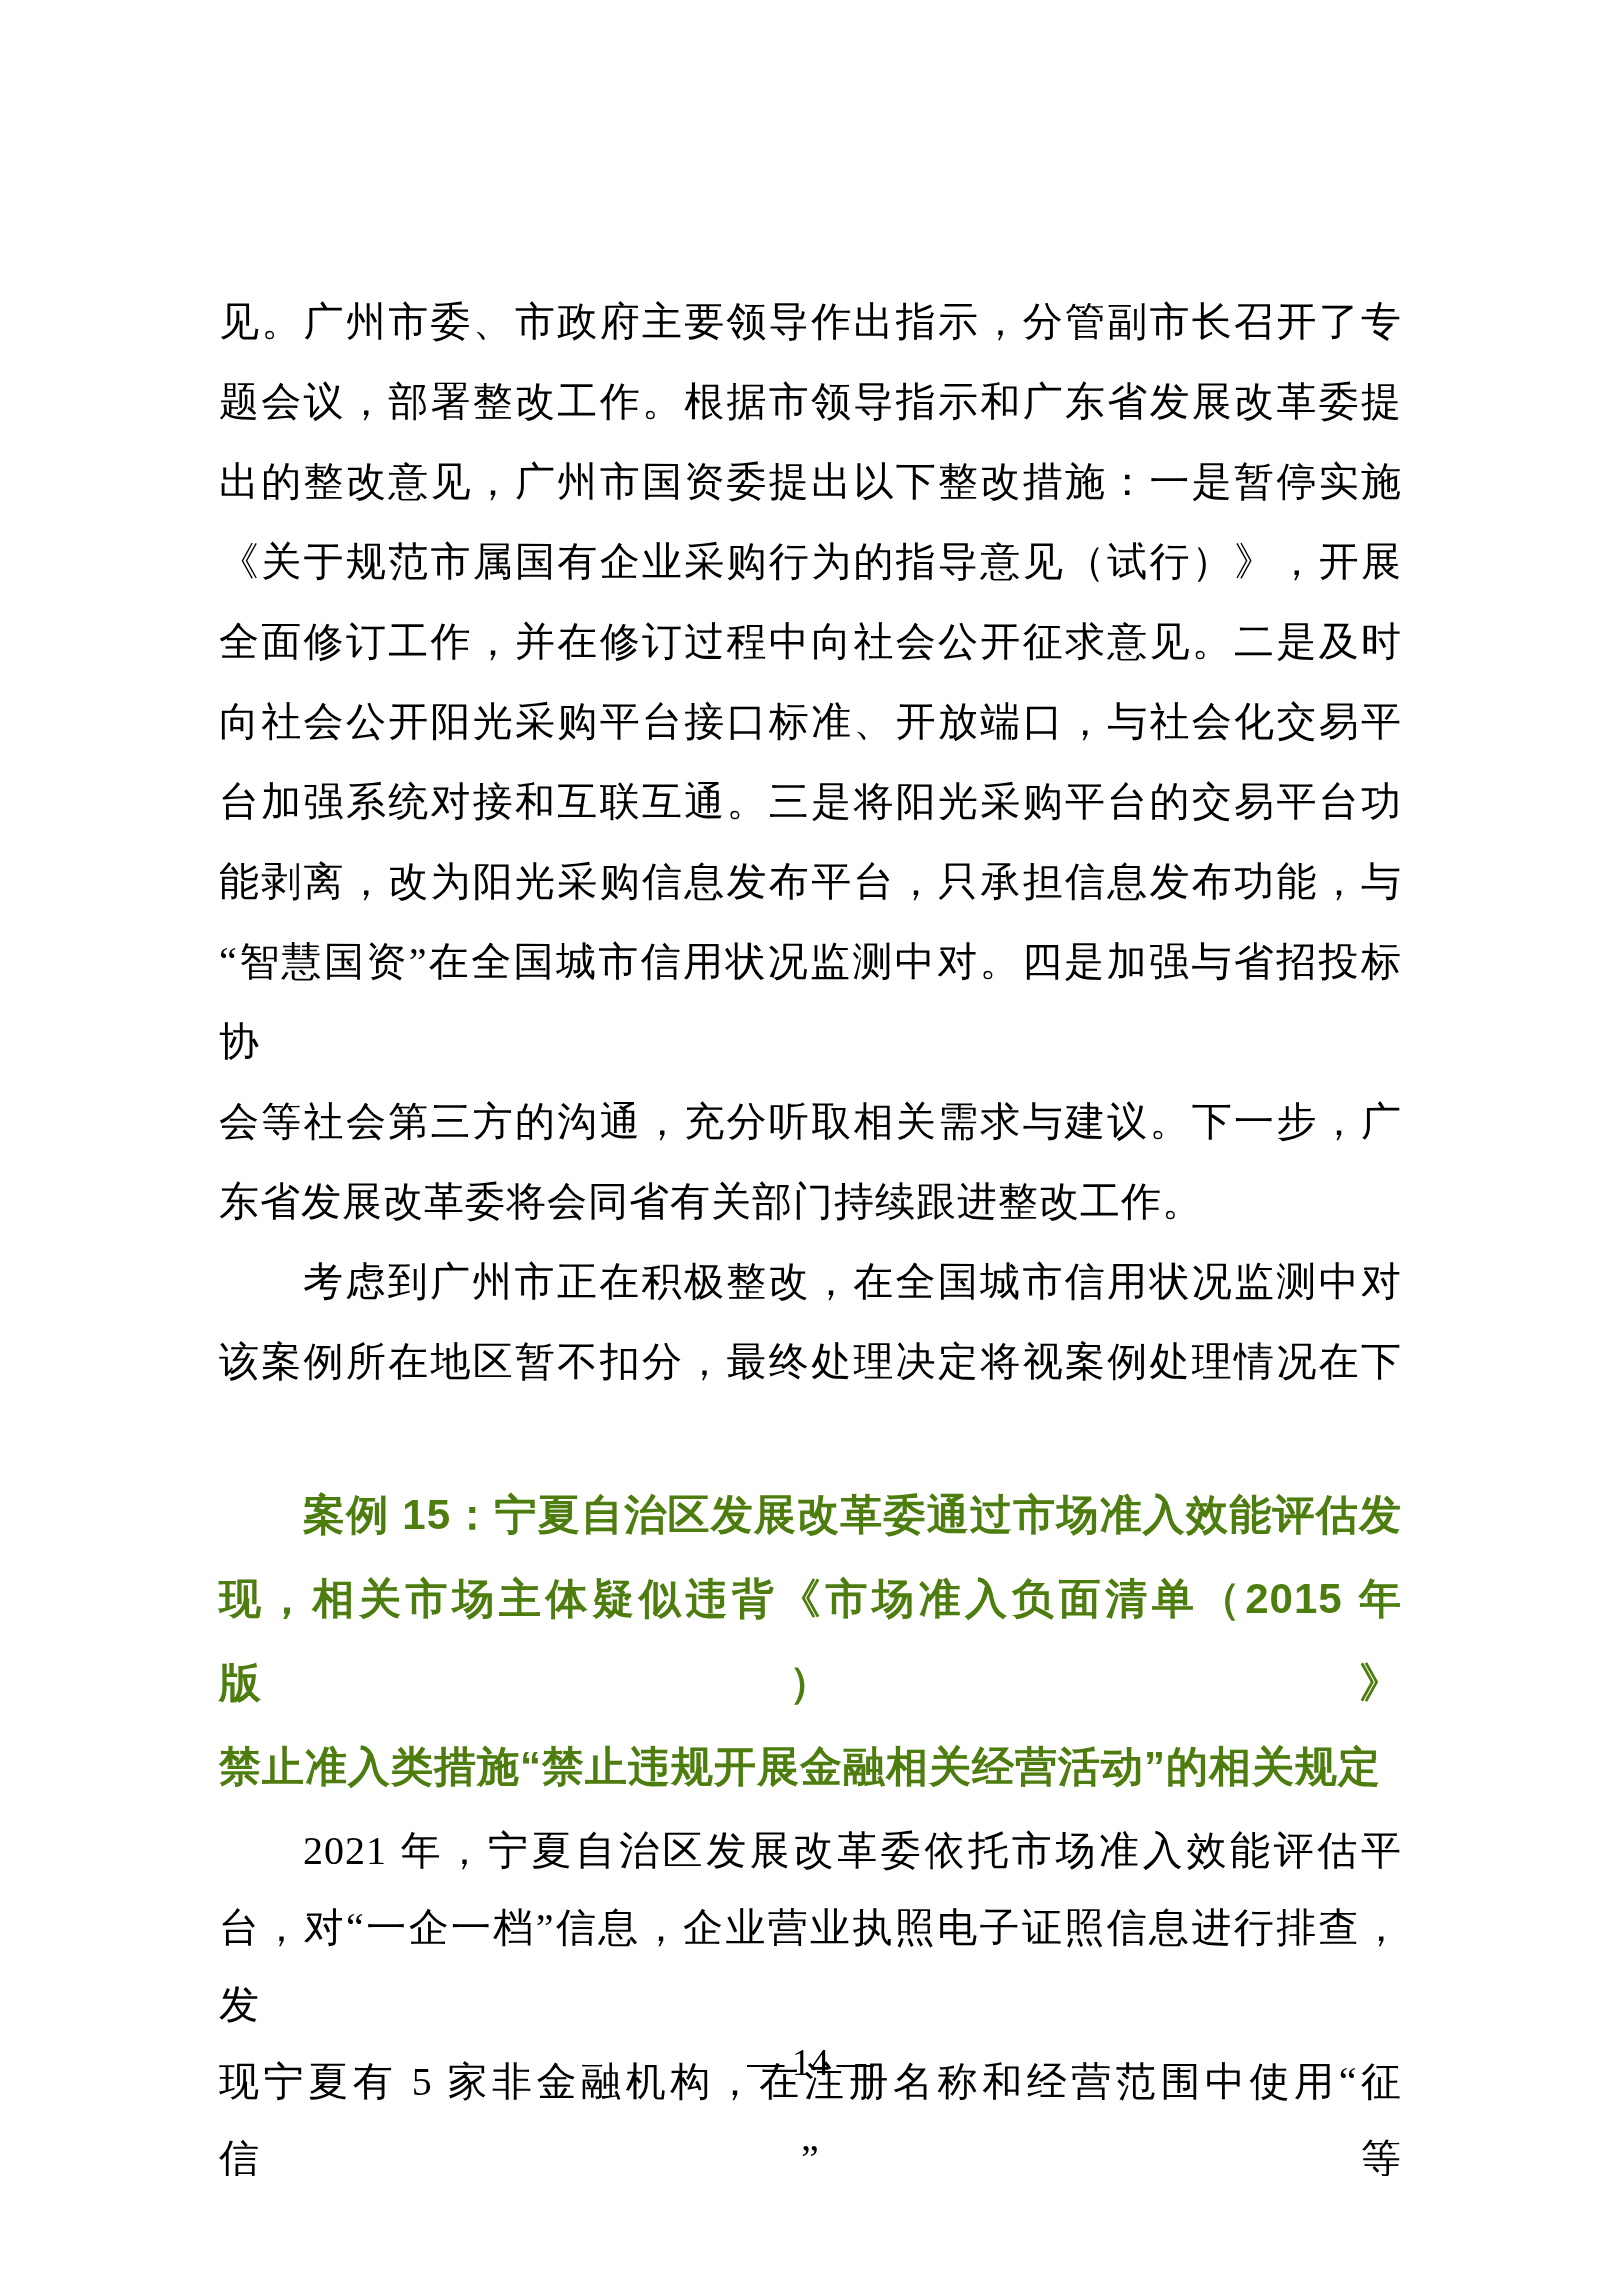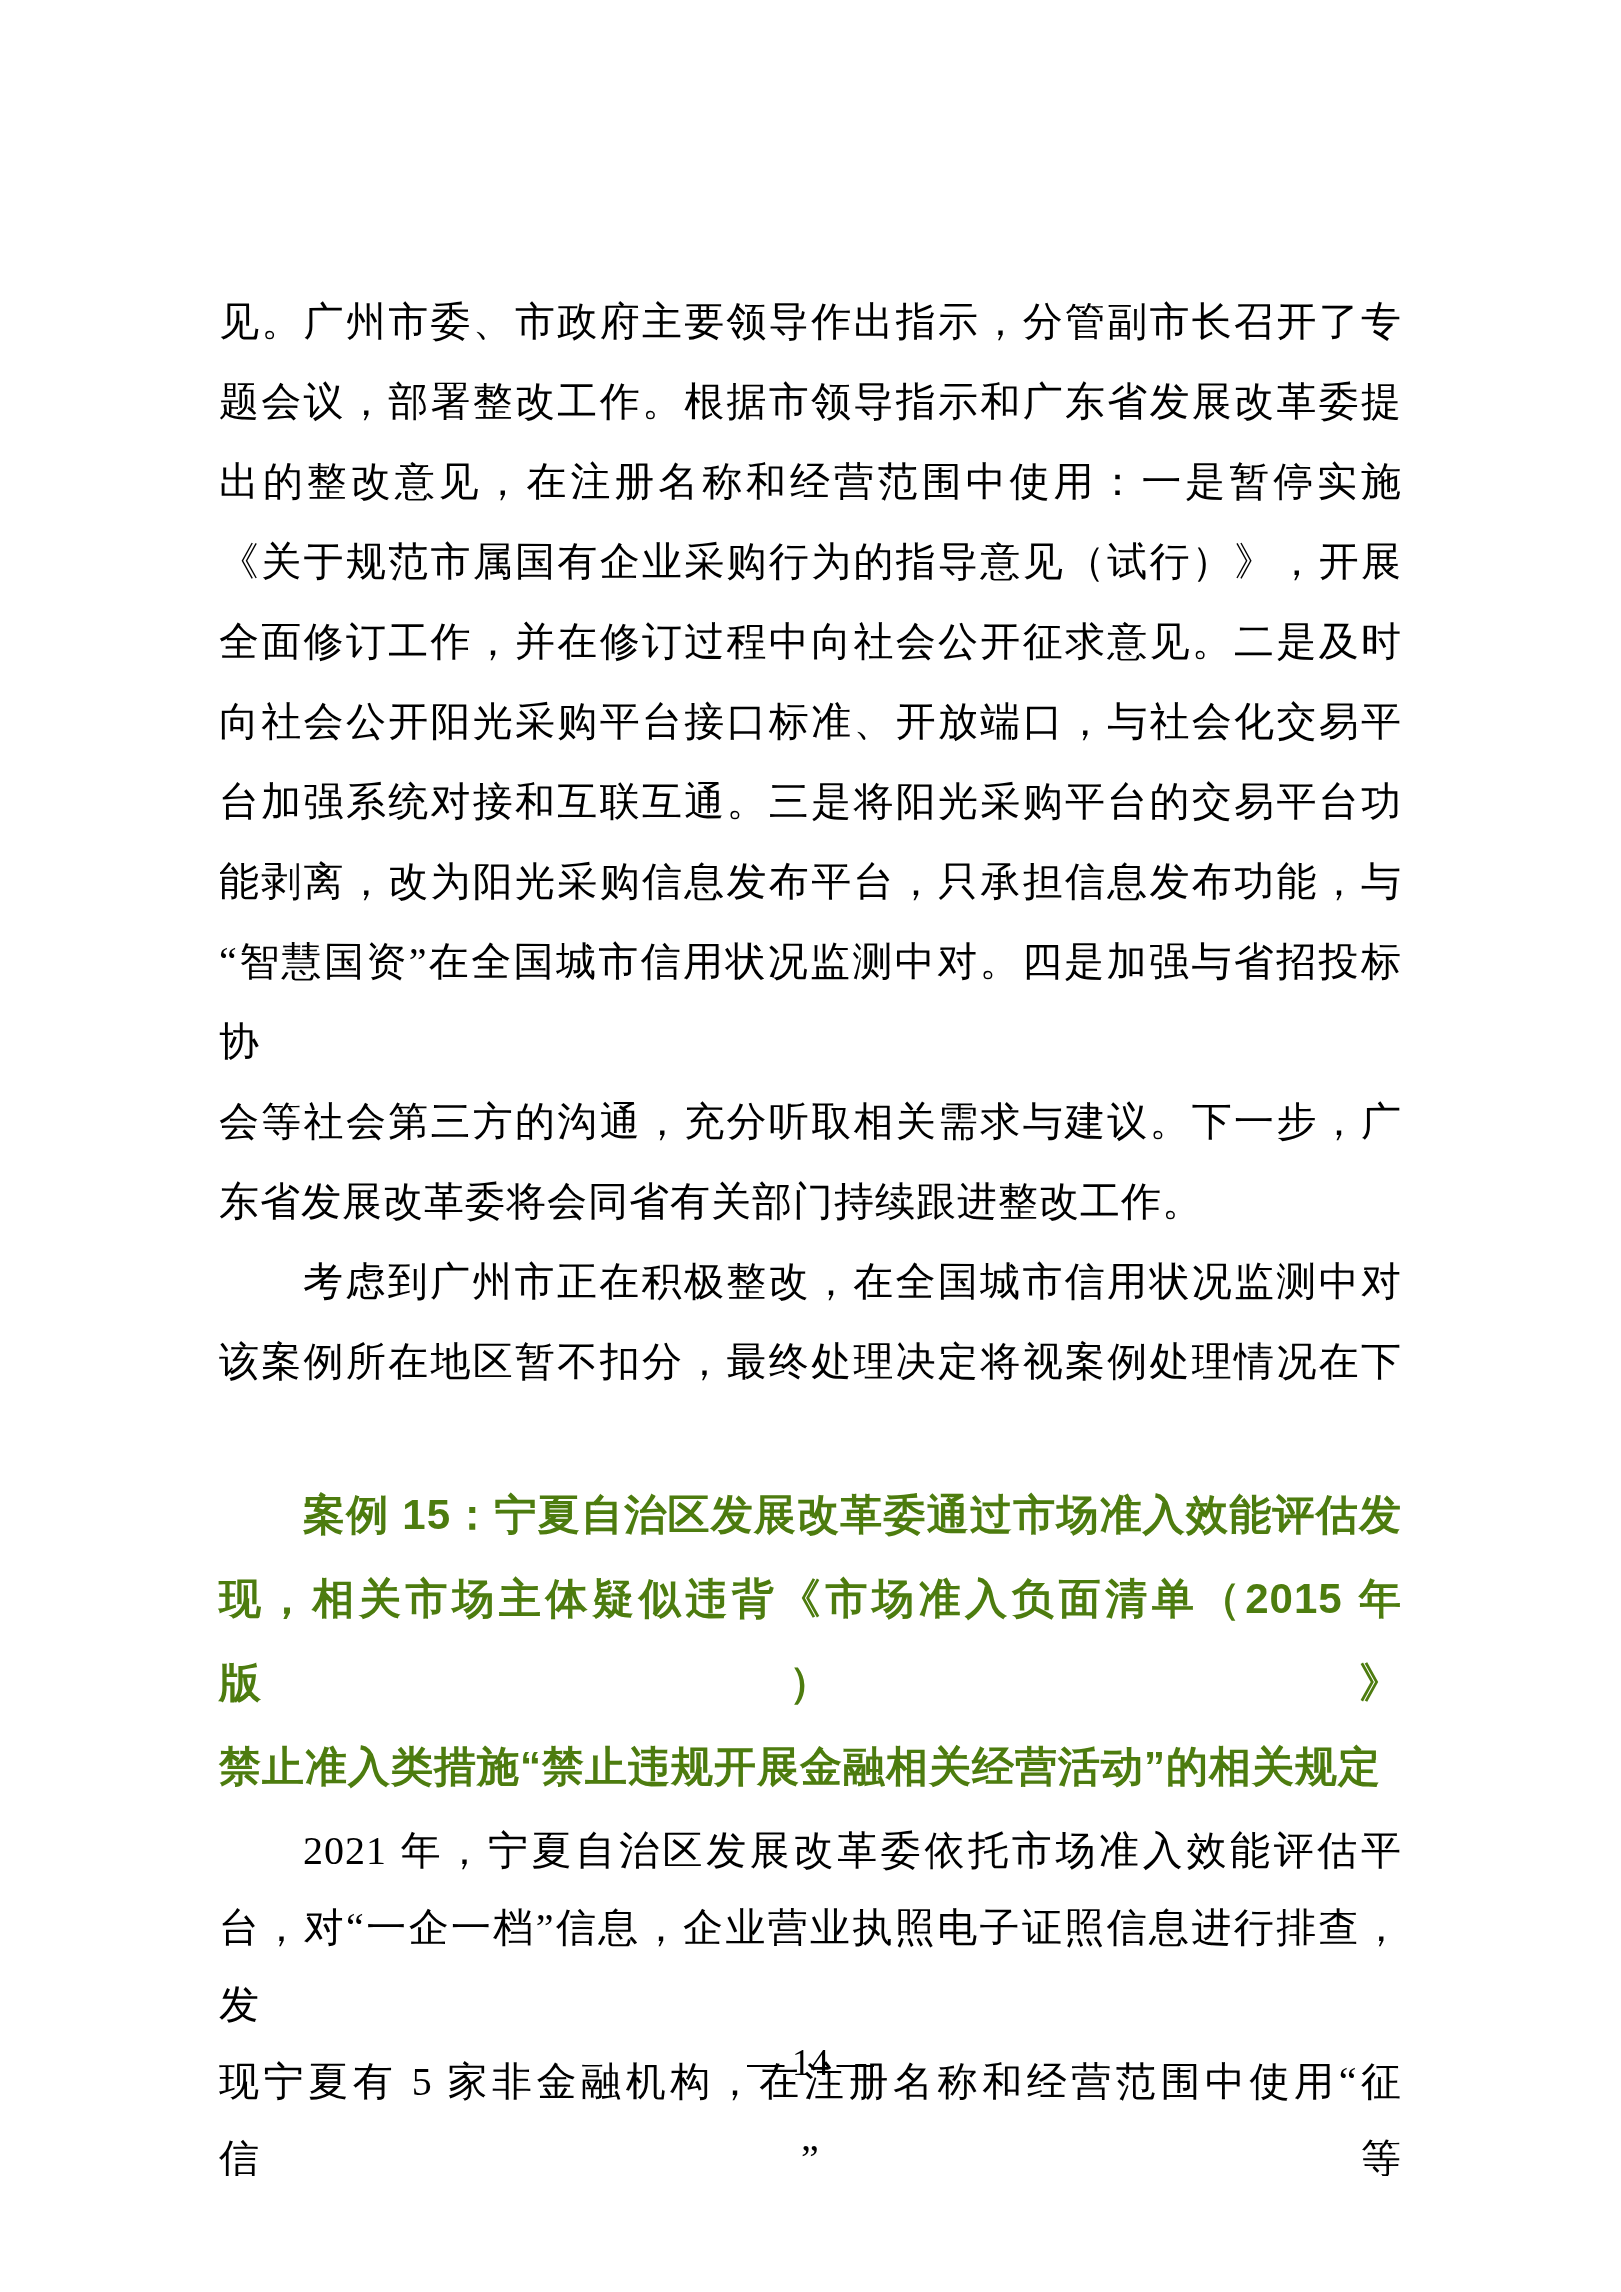--- a/index.html
+++ b/index.html
@@ -66,21 +66,21 @@
 </style>
 </head>
 <body>
 
 <div class="page">
   <div class="column">
 
     <div class="para">
       <div class="bl j">见。广州市委、市政府主要领导作出指示，分管副市长召开了专</div>
       <div class="bl j">题会议，部署整改工作。根据市领导指示和广东省发展改革委提</div>
-      <div class="bl j">出的整改意见，在注册名称和经营范围中使用：一是暂停实施</div>
+      <div class="bl j">出的整改意见，广州市国资委提出以下整改措施：一是暂停实施</div>
       <div class="bl j">《关于规范市属国有企业采购行为的指导意见（试行）》，开展</div>
       <div class="bl j">全面修订工作，并在修订过程中向社会公开征求意见。二是及时</div>
       <div class="bl j">向社会公开阳光采购平台接口标准、开放端口，与社会化交易平</div>
       <div class="bl j">台加强系统对接和互联互通。三是将阳光采购平台的交易平台功</div>
       <div class="bl j">能剥离，改为阳光采购信息发布平台，只承担信息发布功能，与</div>
       <div class="bl j">“智慧国资”在全国城市信用状况监测中对。四是加强与省招投标协</div>
       <div class="bl j">会等社会第三方的沟通，充分听取相关需求与建议。下一步，广</div>
       <div class="bl last">东省发展改革委将会同省有关部门持续跟进整改工作。</div>
     </div>
 

